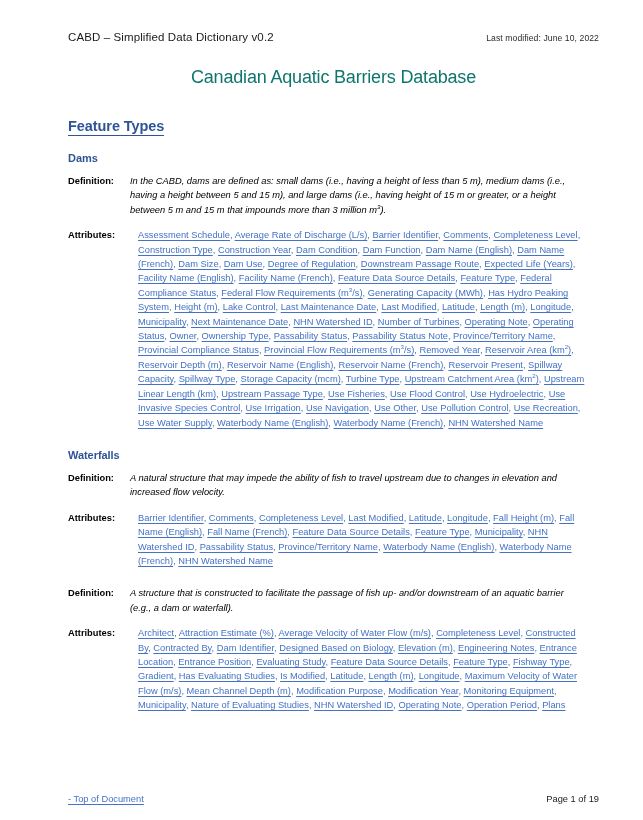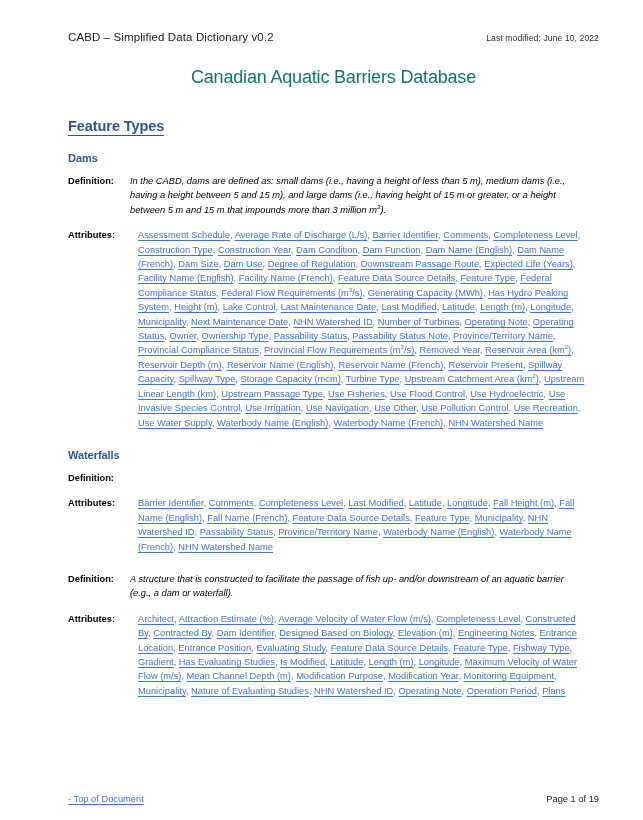--- a/index.html
+++ b/index.html
@@ -199,20 +199,21 @@
           </div>
           <div class="field-row">
             <div class="field-label">Attributes:</div>
             <div class="field-value attributes"><span class="attr">Assessment Schedule</span><span class="sep">, </span><span class="attr">Average Rate of Discharge (L/s)</span><span class="sep">, </span><span class="attr">Barrier Identifier</span><span class="sep">, </span><span class="attr">Comments</span><span class="sep">, </span><span class="attr">Completeness Level</span><span class="sep">, </span><span class="attr">Construction Type</span><span class="sep">, </span><span class="attr">Construction Year</span><span class="sep">, </span><span class="attr">Dam Condition</span><span class="sep">, </span><span class="attr">Dam Function</span><span class="sep">, </span><span class="attr">Dam Name (English)</span><span class="sep">, </span><span class="attr">Dam Name (French)</span><span class="sep">, </span><span class="attr">Dam Size</span><span class="sep">, </span><span class="attr">Dam Use</span><span class="sep">, </span><span class="attr">Degree of Regulation</span><span class="sep">, </span><span class="attr">Downstream Passage Route</span><span class="sep">, </span><span class="attr">Expected Life (Years)</span><span class="sep">, </span><span class="attr">Facility Name (English)</span><span class="sep">, </span><span class="attr">Facility Name (French)</span><span class="sep">, </span><span class="attr">Feature Data Source Details</span><span class="sep">, </span><span class="attr">Feature Type</span><span class="sep">, </span><span class="attr">Federal Compliance Status</span><span class="sep">, </span><span class="attr">Federal Flow Requirements (m<sup>3</sup>/s)</span><span class="sep">, </span><span class="attr">Generating Capacity (MWh)</span><span class="sep">, </span><span class="attr">Has Hydro Peaking System</span><span class="sep">, </span><span class="attr">Height (m)</span><span class="sep">, </span><span class="attr">Lake Control</span><span class="sep">, </span><span class="attr">Last Maintenance Date</span><span class="sep">, </span><span class="attr">Last Modified</span><span class="sep">, </span><span class="attr">Latitude</span><span class="sep">, </span><span class="attr">Length (m)</span><span class="sep">, </span><span class="attr">Longitude</span><span class="sep">, </span><span class="attr">Municipality</span><span class="sep">, </span><span class="attr">Next Maintenance Date</span><span class="sep">, </span><span class="attr">NHN Watershed ID</span><span class="sep">, </span><span class="attr">Number of Turbines</span><span class="sep">, </span><span class="attr">Operating Note</span><span class="sep">, </span><span class="attr">Operating Status</span><span class="sep">, </span><span class="attr">Owner</span><span class="sep">, </span><span class="attr">Ownership Type</span><span class="sep">, </span><span class="attr">Passability Status</span><span class="sep">, </span><span class="attr">Passability Status Note</span><span class="sep">, </span><span class="attr">Province/Territory Name</span><span class="sep">, </span><span class="attr">Provincial Compliance Status</span><span class="sep">, </span><span class="attr">Provincial Flow Requirements (m<sup>3</sup>/s)</span><span class="sep">, </span><span class="attr">Removed Year</span><span class="sep">, </span><span class="attr">Reservoir Area (km<sup>2</sup>)</span><span class="sep">, </span><span class="attr">Reservoir Depth (m)</span><span class="sep">, </span><span class="attr">Reservoir Name (English)</span><span class="sep">, </span><span class="attr">Reservoir Name (French)</span><span class="sep">, </span><span class="attr">Reservoir Present</span><span class="sep">, </span><span class="attr">Spillway Capacity</span><span class="sep">, </span><span class="attr">Spillway Type</span><span class="sep">, </span><span class="attr">Storage Capacity (mcm)</span><span class="sep">, </span><span class="attr">Turbine Type</span><span class="sep">, </span><span class="attr">Upstream Catchment Area (km<sup>2</sup>)</span><span class="sep">, </span><span class="attr">Upstream Linear Length (km)</span><span class="sep">, </span><span class="attr">Upstream Passage Type</span><span class="sep">, </span><span class="attr">Use Fisheries</span><span class="sep">, </span><span class="attr">Use Flood Control</span><span class="sep">, </span><span class="attr">Use Hydroelectric</span><span class="sep">, </span><span class="attr">Use Invasive Species Control</span><span class="sep">, </span><span class="attr">Use Irrigation</span><span class="sep">, </span><span class="attr">Use Navigation</span><span class="sep">, </span><span class="attr">Use Other</span><span class="sep">, </span><span class="attr">Use Pollution Control</span><span class="sep">, </span><span class="attr">Use Recreation</span><span class="sep">, </span><span class="attr">Use Water Supply</span><span class="sep">, </span><span class="attr">Waterbody Name (English)</span><span class="sep">, </span><span class="attr">Waterbody Name (French)</span><span class="sep">, </span><span class="attr">NHN Watershed Name</span></div>
           </div>
         </div>
         <div class="feature-block">
           <h2 class="feature-head">Waterfalls</h2>
           <div class="field-row">
             <div class="field-label">Definition:</div>
+            <div class="field-value definition">A natural structure that may impede the ability of fish to travel upstream due to changes in elevation and increased flow velocity.</div>
           </div>
           <div class="field-row">
             <div class="field-label">Attributes:</div>
             <div class="field-value attributes"><span class="attr">Barrier Identifier</span><span class="sep">, </span><span class="attr">Comments</span><span class="sep">, </span><span class="attr">Completeness Level</span><span class="sep">, </span><span class="attr">Last Modified</span><span class="sep">, </span><span class="attr">Latitude</span><span class="sep">, </span><span class="attr">Longitude</span><span class="sep">, </span><span class="attr">Fall Height (m)</span><span class="sep">, </span><span class="attr">Fall Name (English)</span><span class="sep">, </span><span class="attr">Fall Name (French)</span><span class="sep">, </span><span class="attr">Feature Data Source Details</span><span class="sep">, </span><span class="attr">Feature Type</span><span class="sep">, </span><span class="attr">Municipality</span><span class="sep">, </span><span class="attr">NHN Watershed ID</span><span class="sep">, </span><span class="attr">Passability Status</span><span class="sep">, </span><span class="attr">Province/Territory Name</span><span class="sep">, </span><span class="attr">Waterbody Name (English)</span><span class="sep">, </span><span class="attr">Waterbody Name (French)</span><span class="sep">, </span><span class="attr">NHN Watershed Name</span></div>
           </div>
         </div>
         <div class="feature-block">
           <div class="field-row">
             <div class="field-label">Definition:</div>
             <div class="field-value definition">A structure that is constructed to facilitate the passage of fish up- and/or downstream of an aquatic barrier (e.g., a dam or waterfall).</div>

